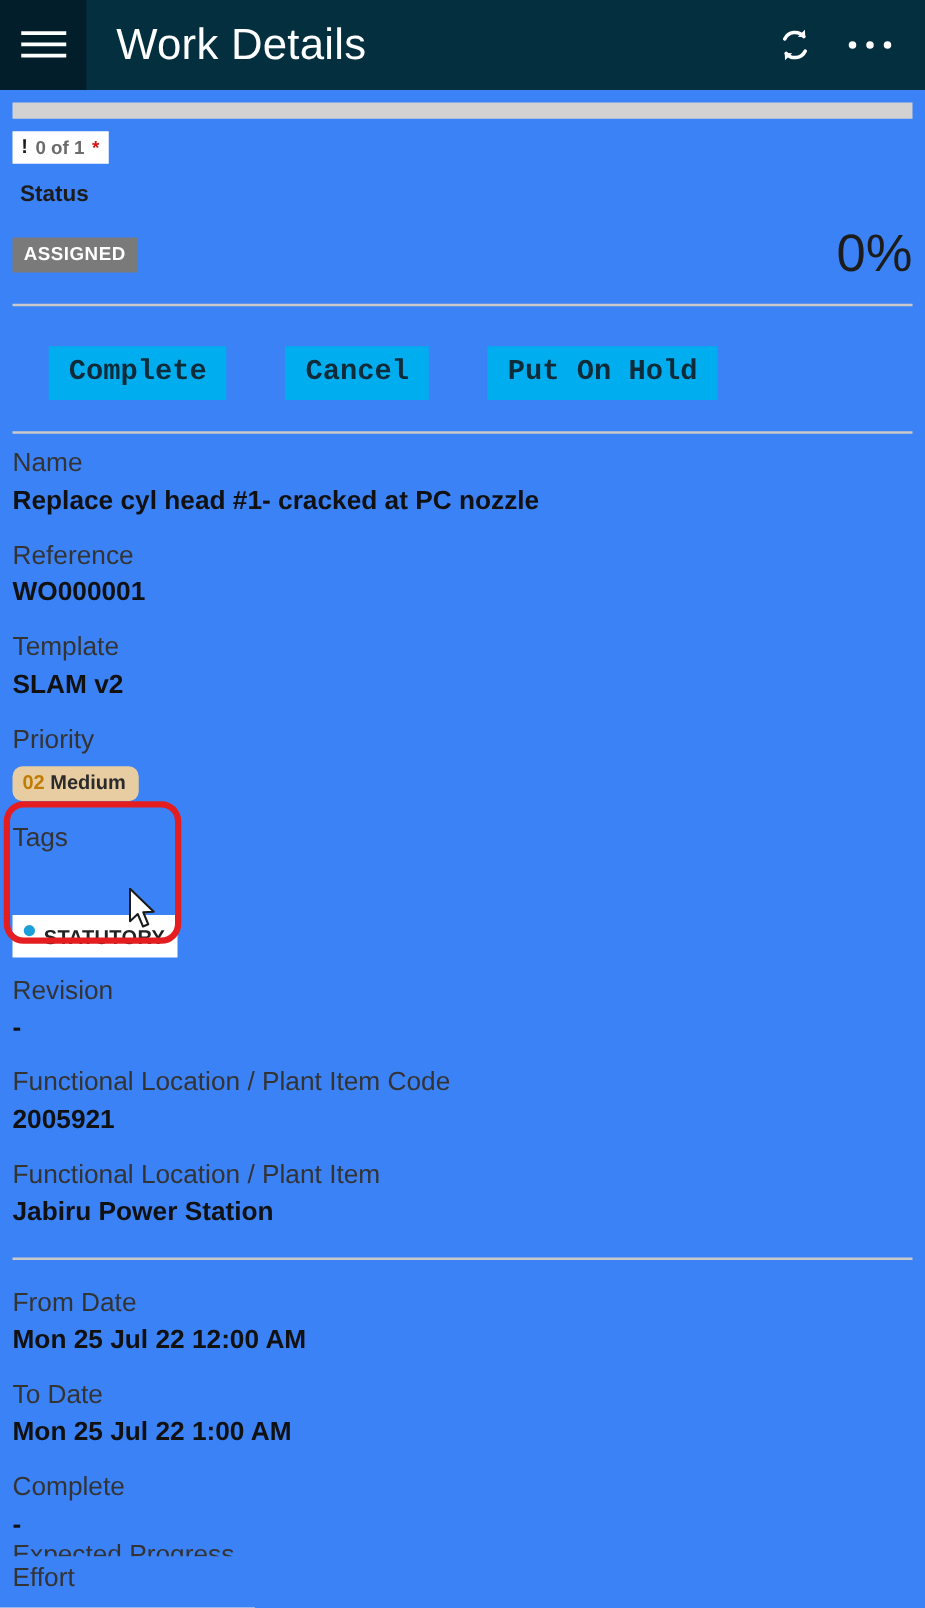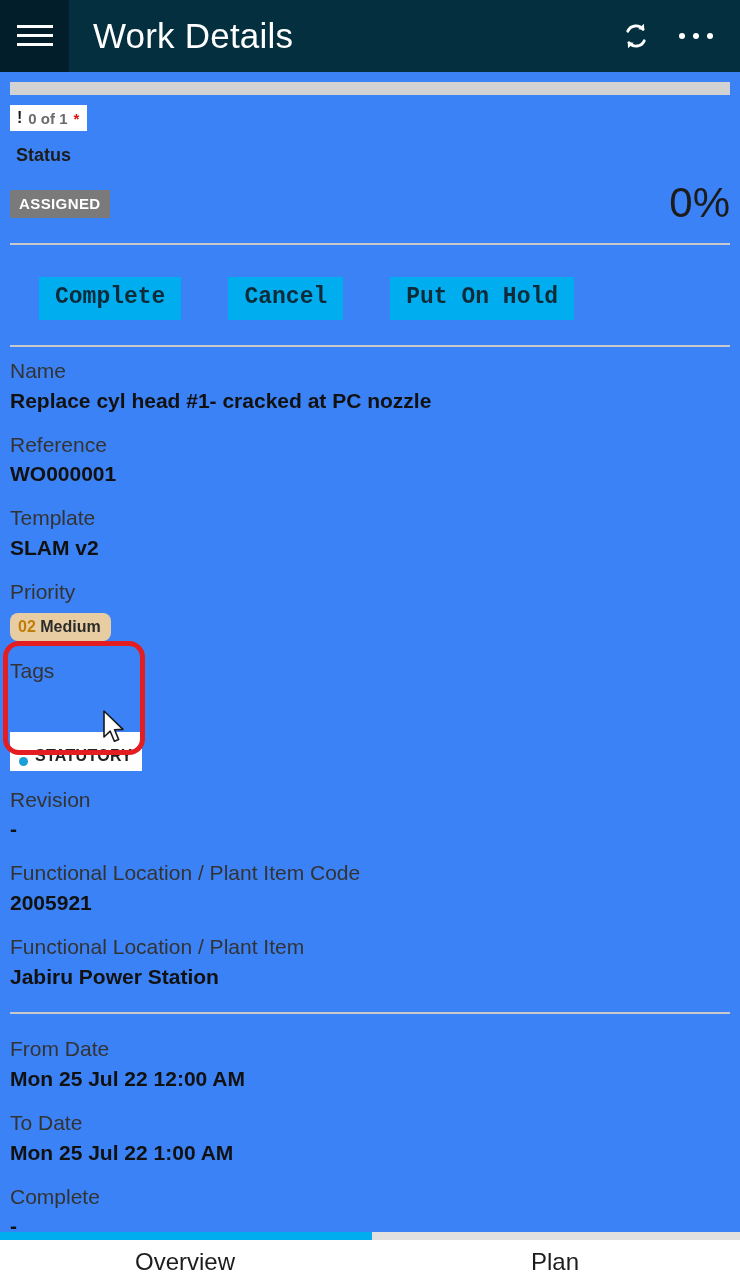--- a/index.html
+++ b/index.html
@@ -93,22 +93,22 @@
   .f-value { font-size:21px; font-weight:bold; color:#111111; line-height:1.32; margin-top:2px; }
 
   .prio-chip {
     display:inline-block; background:#e8cda2; padding:4px 10px 5px 8px;
     font-size:16px; font-weight:bold; line-height:1.2;border-radius:8px;
   }
   .prio-chip .num { color:#c07d06; }
   .prio-chip .txt { color:#2b2b2b; }
 
   .tag-chip {
-    display:inline-flex; align-items:flex-end; gap:7px;
-    background:#ffffff; padding:13px 10px 5px 9px;
+    display:inline-flex; align-items:flex-start; gap:7px;
+    background:#ffffff; padding:8px 10px 5px 9px;
     font-size:16px; font-weight:bold; color:#222222; letter-spacing:.3px;margin-top:41px;
   }
   .tag-dot { width:9px; height:9px; border-radius:50%; background:#1b9fd8; display:block; }
 
   
   .highlight {
     position:absolute; left:3px; top:641px; width:142px; height:114px;
     border:5px solid #e41e20; border-radius:16px;
     pointer-events:none; z-index:40;
   }
@@ -270,23 +270,14 @@
   </div>
 
   <div class="cut-label">Expected Progress</div>
 
   <div class="highlight"></div>
 
   <svg class="cursor" width="26" height="38" viewBox="0 0 26 38">
     <path d="M2 1 L2 27 L8.2 21.2 L12.4 31.2 L16.6 29.4 L12.6 19.8 L21 19.4 Z" fill="#ffffff" stroke="#1a1a1a" stroke-width="1.6" stroke-linejoin="round"></path>
   </svg>
 
-  <div class="tabbar">
-    <div class="tabbar-track">
-      <div class="tabbar-ind"></div>
-    </div>
-    <div class="tabs">
-      <div class="tab">Overview</div>
-      <div class="tab">Plan</div>
-    </div>
-  </div>
 
 </div>
 
 </body></html>

